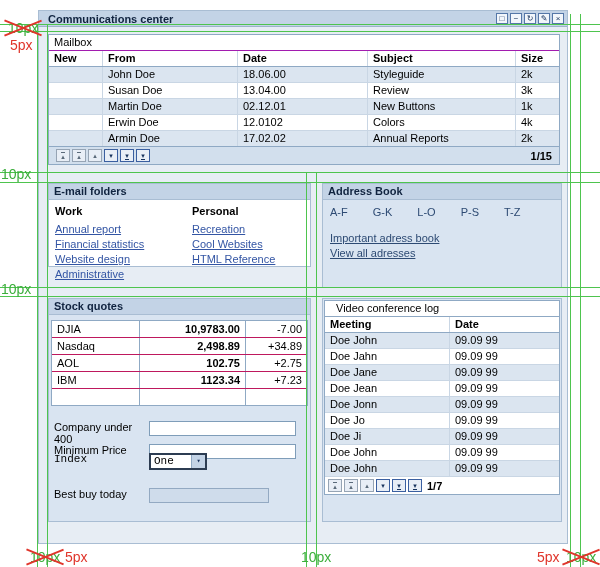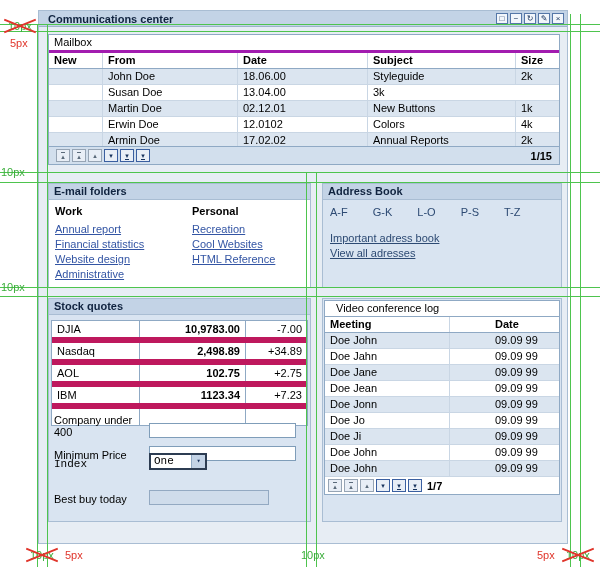--- a/index.html
+++ b/index.html
@@ -16,92 +16,92 @@
          font-size:8px;line-height:10px;text-align:center;margin-left:2px;cursor:pointer;
          box-sizing:border-box;}
 
   
   .sec-head{height:15px;line-height:15px;background:#c3d3e6;font-weight:bold;
             padding-left:5px;border-bottom:1px solid #a9bdd3;color:#10233f;}
 
   
   .mailbox{position:absolute;left:9px;top:23px;width:512px;height:131px;background:#fff;
            border:1px solid #8fa9c4;box-sizing:border-box;}
-  .mb-label{height:15px;line-height:15px;padding-left:5px;border-bottom:3px solid #a21caf;}
+  .mb-label{height:15px;line-height:15px;padding-left:5px;border-bottom:1px solid #a21caf;}
   .trow{display:flex;height:15px;line-height:15px;border-bottom:1px solid #c9d6e4;}
   .trow.head{font-weight:bold;border-bottom:1px solid #8fa9c4;}
   .trow .c{padding-left:5px;border-right:1px solid #c9d6e4;box-sizing:border-box;
            overflow:hidden;white-space:nowrap;}
   .c.new{width:54px}.c.from{width:135px}.c.date{width:130px}.c.subject{width:148px}
   .c.size{flex:1;border-right:none}
   .stripe{background:#dbe5f0;}
   .pager{position:absolute;bottom:0;left:0;right:0;height:17px;background:#d2dfed;
          border-top:1px solid #8fa9c4;display:flex;align-items:center;padding:0 7px;}
   .pgbtn{width:14px;height:13px;border:1px solid #3a5fa0;background:#e8eef6;font-size:7px;
          text-align:center;color:#16325c;margin-right:2px;cursor:pointer;padding:0;
          box-sizing:border-box;display:flex;align-items:center;justify-content:center;}
   .pgbtn.dis{border-color:#96a4b4;color:#5a6a7a;}
   .pgbtn .g{display:inline-block;line-height:7px;}
   .pgbtn.bar-top .g{border-top:1px solid currentColor;}
   .pgbtn.bar-bot .g{border-bottom:1px solid currentColor;}
   .pg-pos{margin-left:auto;font-weight:bold;}
   .pg-pos.inline{margin-left:3px;}
 
   
-  .folders{position:absolute;left:9px;top:172px;width:263px;height:105px;background:#fff;
+  .folders{position:absolute;left:9px;top:172px;width:263px;height:84px;background:#fff;
            border:1px solid #a9bdd3;box-sizing:border-box;}
   .group{position:absolute;top:21px;}
   .group.work{left:6px}.group.personal{left:143px}
   .group .ghead{font-weight:bold;margin-bottom:5px;}
   .group a{display:block;color:#3355a4;text-decoration:underline;line-height:15px;cursor:pointer;}
 
   
   .addr{position:absolute;left:283px;top:172px;width:240px;height:105px;background:#d9e4f1;
         border:1px solid #a9bdd3;box-sizing:border-box;}
   .addr .idx{display:flex;gap:25px;padding:6px 0 0 7px;color:#2d4a73;}
   .addr .idx span{cursor:pointer;}
   .addr .links{padding:13px 0 0 7px;}
   .addr .links a{display:block;color:#2d4a73;text-decoration:underline;line-height:15px;cursor:pointer;}
 
   
   .stocks{position:absolute;left:9px;top:287px;width:263px;height:224px;background:#d9e4f1;
           border:1px solid #a9bdd3;box-sizing:border-box;}
   .stk-table{position:absolute;left:2px;top:21px;width:257px;background:#fff;
              border:1px solid #8fa9c4;box-sizing:border-box;}
-  .strow{display:flex;height:16px;line-height:16px;border-bottom:6px solid #be185d;}
+  .strow{display:flex;height:16px;line-height:16px;border-bottom:1px solid #be185d;}
   .strow:last-child{border-bottom:none;}
   .strow .n{width:88px;padding-left:5px;border-right:1px solid #8fa9c4;box-sizing:border-box;}
   .strow .v{width:106px;text-align:right;padding-right:5px;border-right:1px solid #8fa9c4;box-sizing:border-box;font-weight:bold;}
   .strow .ch{flex:1;text-align:right;padding-right:5px;}
-  .frm-row{position:absolute;left:5px;display:flex;align-items:flex-end;height:17px;}
+  .frm-row{position:absolute;left:5px;display:flex;align-items:flex-start;height:17px;}
   .frm-row .flabel{width:95px;}
   .tinput{width:147px;height:15px;border:1px solid #7f9db9;background:#fff;font-size:11px;
           font-family:"Liberation Sans",sans-serif;padding:0 2px;box-sizing:border-box;}
   .tinput.ro{width:120px;background:#cfdceb;border-color:#93a9c2;}
   .select{width:58px;height:17px;border:2px solid #2c3c52;background:#fff;display:flex;
           align-items:center;box-sizing:border-box;cursor:pointer;}
   .select .val{flex:1;padding-left:3px;line-height:13px;}
   .select .arrow{width:13px;height:13px;background:#c3d3e6;border-left:1px solid #8fa9c4;
                  font-size:7px;line-height:13px;text-align:center;color:#16325c;}
 
   
   .video{position:absolute;left:283px;top:287px;width:240px;height:224px;background:#d9e4f1;
          border:1px solid #a9bdd3;box-sizing:border-box;}
   .vl-table{position:absolute;left:1px;top:1px;right:1px;background:#fff;border:1px solid #8fa9c4;}
   .vl-title{height:15px;line-height:15px;padding-left:11px;border-bottom:1px solid #8fa9c4;}
-  .vl-row{display:flex;height:15px;line-height:15px;border-bottom:1px solid #c9d6e4;gap:40px;}
+  .vl-row{display:flex;height:15px;line-height:15px;border-bottom:1px solid #c9d6e4;}
   .vl-row.head{font-weight:bold;border-bottom:1px solid #8fa9c4;}
   .vl-row .m{width:125px;padding-left:5px;border-right:1px solid #c9d6e4;box-sizing:border-box;}
   .vl-row .d{flex:1;padding-left:5px;}
   .vl-pager{height:17px;display:flex;align-items:center;padding:0 3px;background:#fff;}
 
   
   .hline{position:absolute;left:0;width:600px;height:1px;background:#4ec44e;z-index:40;}
   .vline{position:absolute;width:1px;background:#4ec44e;z-index:40;}
-  .lbl{position:absolute;z-index:50;font-size:11px;white-space:nowrap;}
+  .lbl{position:absolute;z-index:50;font-size:14px;white-space:nowrap;}
   .lbl.green{color:#3cae3c;}
   .lbl.red{color:#e0352b;text-align:center;}
   .crossed{position:relative;display:inline-block;color:#3cae3c;}
   .crossed::before,.crossed::after{content:"";position:absolute;left:-5px;right:-5px;top:45%;
                  height:2px;background:#e0352b;}
   .crossed::before{transform:rotate(22deg);}
   .crossed::after{transform:rotate(-22deg);}
 </style>
 </head>
 <body>
@@ -130,20 +130,21 @@
       <div class="c new"></div>
       <div class="c from">John Doe</div>
       <div class="c date">18.06.00</div>
       <div class="c subject">Styleguide</div>
       <div class="c size">2k</div>
     </div>
     <div class="trow">
       <div class="c new"></div>
       <div class="c from">Susan Doe</div>
       <div class="c date">13.04.00</div>
+      <div class="c subject">Review</div>
       <div class="c size">3k</div>
     </div>
     <div class="trow stripe">
       <div class="c new"></div>
       <div class="c from">Martin Doe</div>
       <div class="c date">02.12.01</div>
       <div class="c subject">New Buttons</div>
       <div class="c size">1k</div>
     </div>
     <div class="trow">

